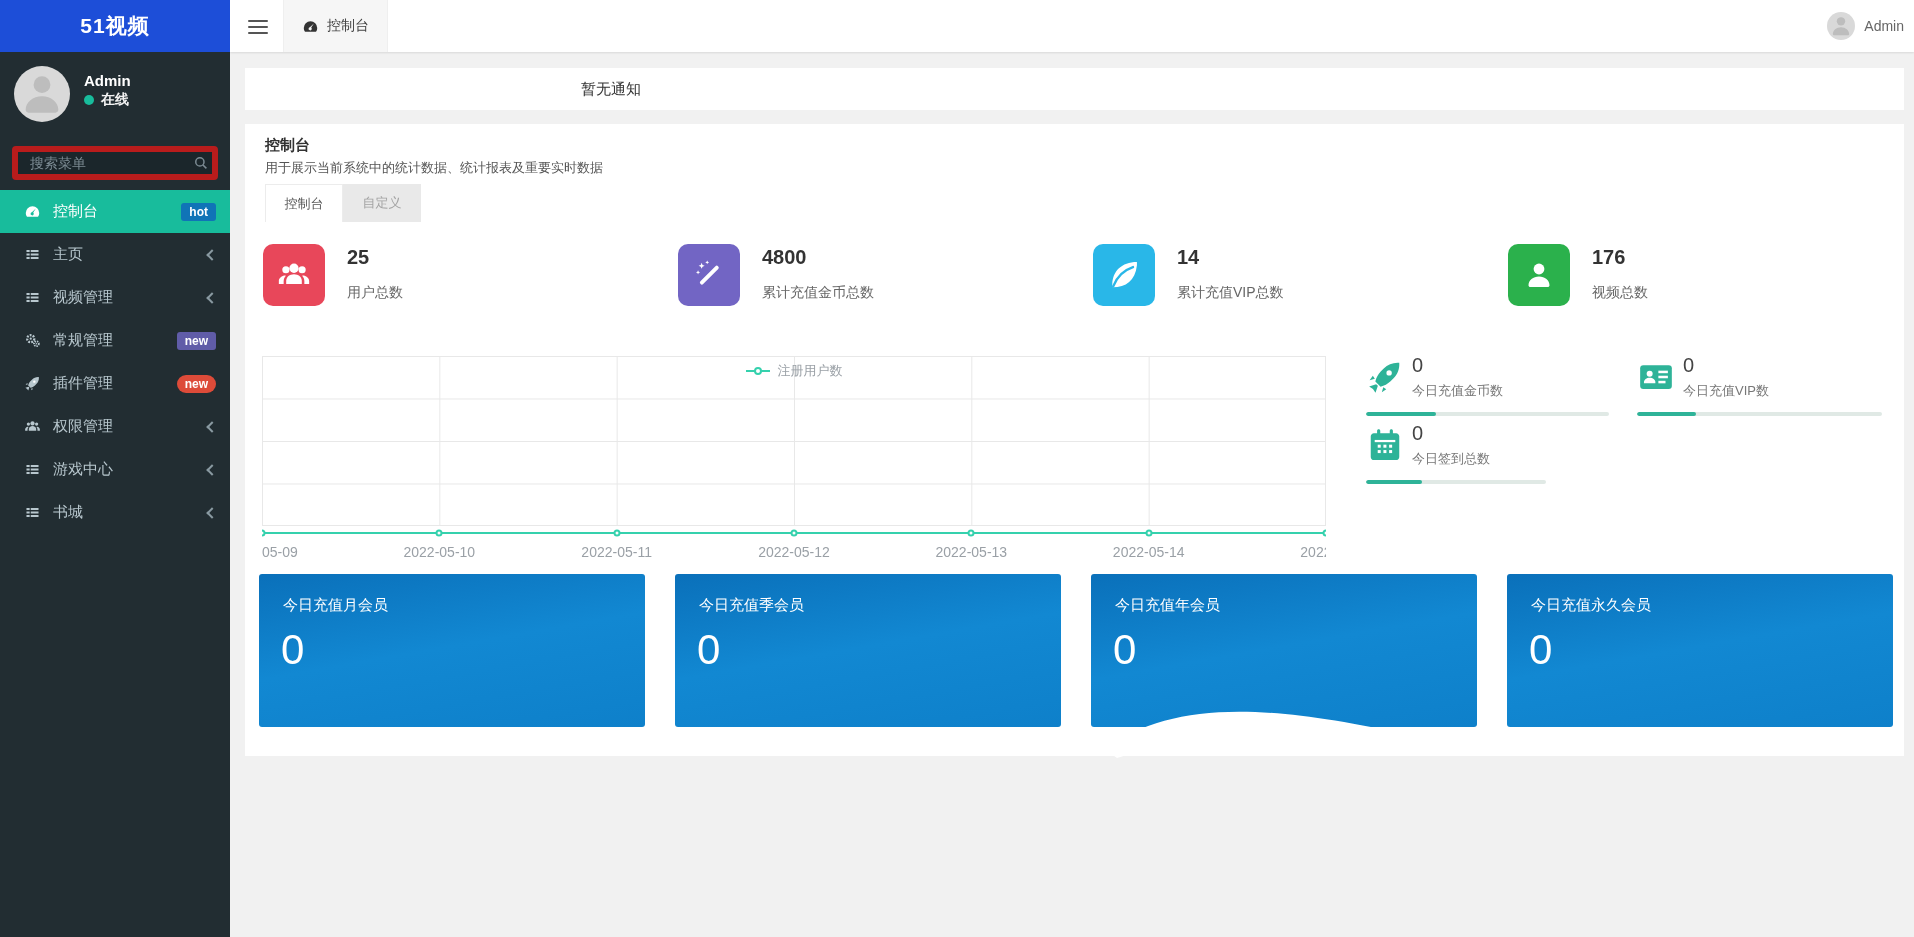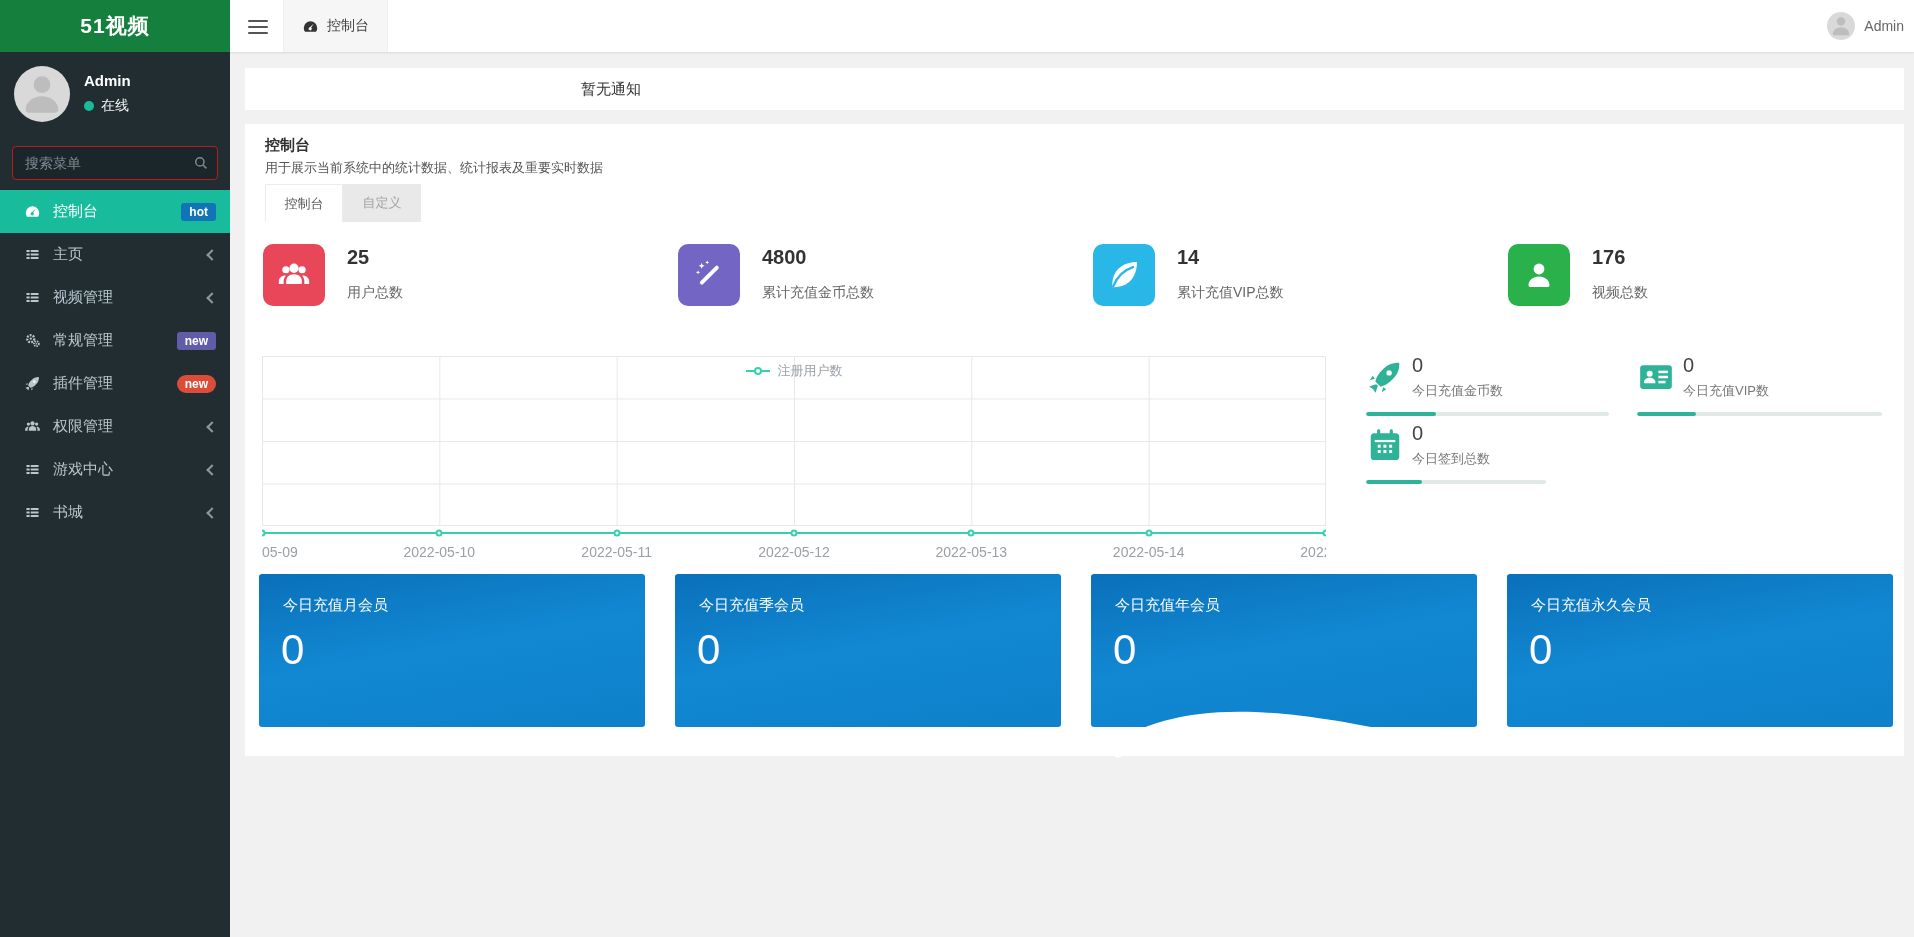--- a/index.html
+++ b/index.html
@@ -1,31 +1,31 @@
 <!DOCTYPE html>
 <html><head>
 <meta charset="utf-8">
 <style>
   * { margin:0; padding:0; box-sizing:border-box; }
   body { font-family:"Liberation Sans","DejaVu Sans",sans-serif; background:#f1f1f1; }
   .screen { position:relative; width:1914px; height:937px; background:#f1f1f1; overflow:hidden; }
 
   
   .sidebar { position:absolute; left:0; top:0; width:230px; height:937px; background:#222d32; z-index:5; }
-  .logo { height:52px; background:#15803d; color:#fff; font-size:21px; font-weight:bold;
+  .logo { height:52px; background:#1d4ed8; color:#fff; font-size:21px; font-weight:bold;
           display:flex; align-items:center; justify-content:center; letter-spacing:1px; }
   .user-panel { display:flex; padding:14px 12px 10px 14px; }
   .avatar-lg { width:56px; height:56px; border-radius:50%; background:#d9d9d9; overflow:hidden; flex:0 0 auto; }
   .avatar-lg svg, .avatar-sm svg { width:100%; height:100%; fill:#bdbdbd; }
   .user-meta { margin-left:14px; padding-top:6px; }
   .user-name { color:#fff; font-weight:bold; font-size:15px; }
-  .user-status { margin-top:8px; display:flex; align-items:center; color:#f2f2f2; font-size:14px; }
+  .user-status { margin-top:2px; display:flex; align-items:center; color:#f2f2f2; font-size:14px;font-weight:bold; }
   .dot { width:10px; height:10px; border-radius:50%; background:#18bc9c; margin-right:7px; }
   .search-wrap { margin:14px 12px 10px 12px; position:relative; }
-  .search-input { width:100%; height:34px; background:#1b262b; border:1px solid #b91c1c; border-radius:4px;
+  .search-input { width:100%; height:34px; background:#1b262b; border:6px solid #b91c1c; border-radius:4px;
                   color:#cfd8dc; font-size:14px; padding:0 34px 0 12px; outline:none;
                   font-family:"Liberation Sans","DejaVu Sans",sans-serif; }
   .search-input::placeholder { color:#7c8b93; }
   .search-btn { position:absolute; right:8px; top:8px; width:18px; height:18px; color:#7c8b93; cursor:pointer; }
   .search-btn svg { width:18px; height:18px; }
   .menu { margin-top:8px; }
   .menu-item { height:43px; display:flex; align-items:center; padding:0 14px 0 24px;
                color:#b8c7ce; font-size:15px; cursor:pointer; position:relative; }
   .menu-item.active { background:#18bc9c; color:#fff; }
   .mi-icon { width:17px; height:17px; margin-right:12px; flex:0 0 auto; }

